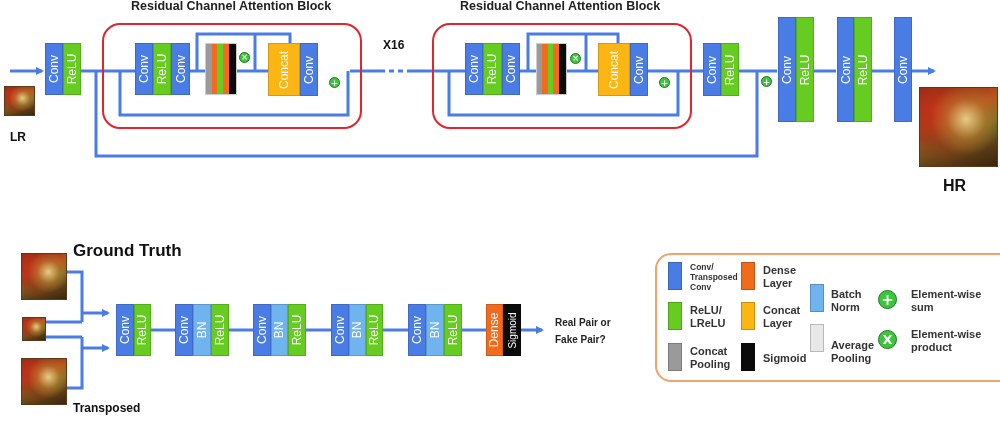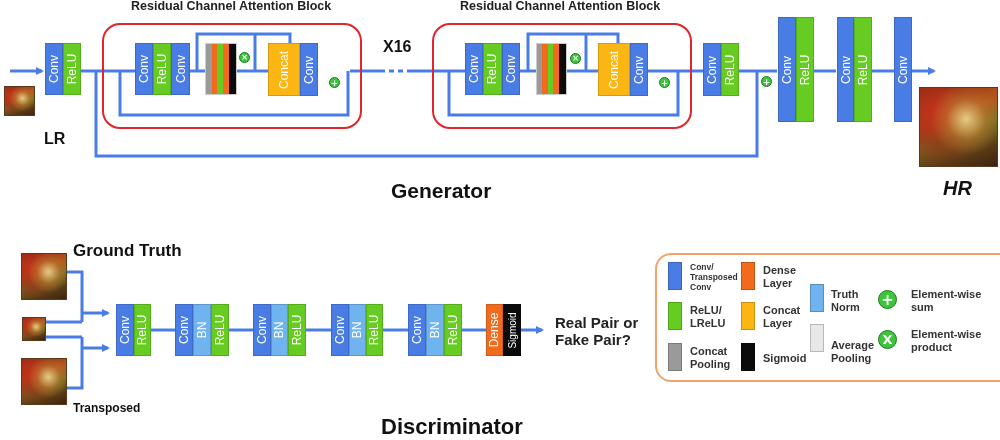--- a/index.html
+++ b/index.html
@@ -21,21 +21,21 @@
   .img { position:absolute; box-sizing:border-box; border:1px solid #5a3a1a;
     background:
       radial-gradient(ellipse at 60% 40%, rgba(240,230,150,0.85) 0%, rgba(200,160,60,0.4) 30%, rgba(0,0,0,0) 55%),
       radial-gradient(ellipse at 20% 30%, #c0321a 0%, rgba(160,40,20,0.6) 40%, rgba(0,0,0,0) 70%),
       linear-gradient(160deg, #8a2a12 0%, #b8561c 35%, #7a6a24 55%, #5a3a14 80%, #3a2410 100%); }
   .op { position:absolute; border-radius:50%; background:#3cc63c; border:1px solid #1f7a1f; color:#fff; font-weight:bold; display:flex; align-items:center; justify-content:center; box-sizing:border-box; font-family:"DejaVu Sans", sans-serif; }
   .legend { position:absolute; left:655px; top:253px; width:394px; height:129px; border:2px solid #f0a36a; border-radius:16px; box-sizing:border-box; }
   .lg-sw { position:absolute; width:14px; height:28px; box-sizing:border-box; border:1px solid rgba(0,0,0,0.2); }
   .lg-txt { position:absolute; font-size:11px; font-weight:bold; color:#333; line-height:12.5px; white-space:pre-line; }
   .lg-txt.small { font-size:8.5px; line-height:10px; }
-  .out-txt { position:absolute; font-weight:bold; font-size:15px; color:#222; line-height:17px; white-space:pre-line; }
+  .out-txt { position:absolute; font-weight:bold; font-size:10px; color:#222; line-height:17px; white-space:pre-line; }
   .stack { position:absolute; display:flex; box-sizing:border-box; border:1px solid rgba(0,0,0,0.2); }
   .stack div { flex:1; }
 </style>
 </head>
 <body>
 
 <div id="canvas">
 
   <svg class="lines" viewBox="0 0 1000 440">
     <defs>
@@ -79,21 +79,21 @@
       <line x1="151" y1="330" x2="175" y2="330"></line>
       <line x1="229" y1="330" x2="253" y2="330"></line>
       <line x1="306" y1="330" x2="331" y2="330"></line>
       <line x1="383" y1="330" x2="408" y2="330"></line>
       <line x1="462" y1="330" x2="486" y2="330"></line>
       <line x1="521" y1="330" x2="542" y2="330" marker-end="url(#arr)"></line>
     </g>
   </svg>
 
   <div class="img" style="left:4px;top:86px;width:31px;height:30px;"></div>
-  <div class="big" style="left:10px;top:130px;font-size:16px;margin-left:34px;">LR</div>
+  <div class="big" style="left:10px;top:130px;font-size:12px;">LR</div>
 
   <div class="blk conv" style="left:45px;top:43px;width:18px;height:52px;">
       <span>Conv</span>
     </div>
   <div class="blk relu" style="left:63px;top:43px;width:18px;height:52px;">
       <span>ReLU</span>
     </div>
 
   <div class="rcab-title" style="left:131px;top:-1px;">Residual Channel Attention Block</div>
   <div class="rcab" style="left:102px;top:23px;width:260px;height:106px;"></div>
@@ -115,21 +115,21 @@
   </div>
   <div class="op" style="left:239px;top:52px;width:11px;height:11px;font-size:8px;">×</div>
   <div class="blk concat" style="left:268px;top:43px;width:32px;height:53px;">
       <span>Concat</span>
     </div>
   <div class="blk conv" style="left:300px;top:43px;width:18px;height:53px;">
       <span>Conv</span>
     </div>
   <div class="op" style="left:329px;top:77px;width:11px;height:11px;font-size:9px;">+</div>
 
-  <div class="big" style="left:383px;top:38px;font-size:16px;">X16</div>
+  <div class="big" style="left:383px;top:38px;font-size:12px;">X16</div>
 
   <div class="rcab-title" style="left:460px;top:-1px;">Residual Channel Attention Block</div>
   <div class="rcab" style="left:432px;top:23px;width:260px;height:106px;"></div>
   <div class="blk conv" style="left:465px;top:43px;width:18px;height:52px;">
       <span>Conv</span>
     </div>
   <div class="blk relu" style="left:483px;top:43px;width:19px;height:52px;">
       <span>ReLU</span>
     </div>
   <div class="blk conv" style="left:502px;top:43px;width:18px;height:52px;">
@@ -169,23 +169,22 @@
       <span>Conv</span>
     </div>
   <div class="blk relu" style="left:854px;top:17px;width:18px;height:105px;">
       <span>ReLU</span>
     </div>
   <div class="blk conv" style="left:894px;top:17px;width:18px;height:105px;">
       <span>Conv</span>
     </div>
 
   <div class="img" style="left:919px;top:87px;width:79px;height:80px;"></div>
-  <div class="big" style="left:943px;top:177px;font-size:20px;font-style:italic;">HR</div>
-
-  <div class="big" style="left:391px;top:179px;font-size:21px;">Generator</div>
+  <div class="big" style="left:943px;top:177px;font-size:16px;">HR</div>
+
 
   <div class="big" style="left:73px;top:241px;font-size:17px;">Ground Truth</div>
   <div class="img" style="left:21px;top:253px;width:46px;height:47px;"></div>
   <div class="img" style="left:22px;top:317px;width:24px;height:24px;"></div>
   <div class="img" style="left:21px;top:358px;width:46px;height:47px;"></div>
   <div class="big" style="left:73px;top:401px;font-size:12px;">Transposed</div>
 
   <div class="blk conv" style="left:116px;top:304px;width:18px;height:52px;">
       <span>Conv</span>
     </div>
@@ -236,21 +235,20 @@
   <div class="blk dense" style="left:486px;top:304px;width:17px;height:52px;">
       <span>Dense</span>
     </div>
   <div class="blk sigmoid" style="left:503px;top:304px;width:18px;height:52px;">
       <span style="font-size:10px;">Sigmoid</span>
     </div>
 
   <div class="out-txt" style="left:555px;top:314px;">Real Pair or
 Fake Pair?</div>
 
-  <div class="big" style="left:381px;top:414px;font-size:22px;">Discriminator</div>
 
   <div class="legend">
     <div class="lg-sw" style="left:11px;top:7px;background:#4a7ce6;"></div>
     <div class="lg-txt small" style="left:33px;top:7px;">Conv/
 Transposed
 Conv</div>
 
     <div class="lg-sw" style="left:11px;top:47px;background:#66cc22;"></div>
     <div class="lg-txt" style="left:33px;top:49px;">ReLU/
 LReLU</div>
@@ -264,21 +262,21 @@
 Layer</div>
 
     <div class="lg-sw" style="left:84px;top:47px;background:#fbb614;"></div>
     <div class="lg-txt" style="left:106px;top:49px;">Concat
 Layer</div>
 
     <div class="lg-sw" style="left:84px;top:88px;background:#0b0b0b;"></div>
     <div class="lg-txt" style="left:106px;top:97px;">Sigmoid</div>
 
     <div class="lg-sw" style="left:153px;top:29px;background:#6fb3ef;"></div>
-    <div class="lg-txt" style="left:174px;top:33px;">Truth
+    <div class="lg-txt" style="left:174px;top:33px;">Batch
 Norm</div>
 
     <div class="lg-sw" style="left:153px;top:69px;background:#e8e8e8;"></div>
     <div class="lg-txt" style="left:174px;top:73px;margin-top:11px;">Average
 Pooling</div>
 
     <div class="op" style="left:221px;top:35px;width:19px;height:19px;font-size:15px;">+</div>
     <div class="lg-txt" style="left:254px;top:33px;">Element-wise
 sum</div>
 

